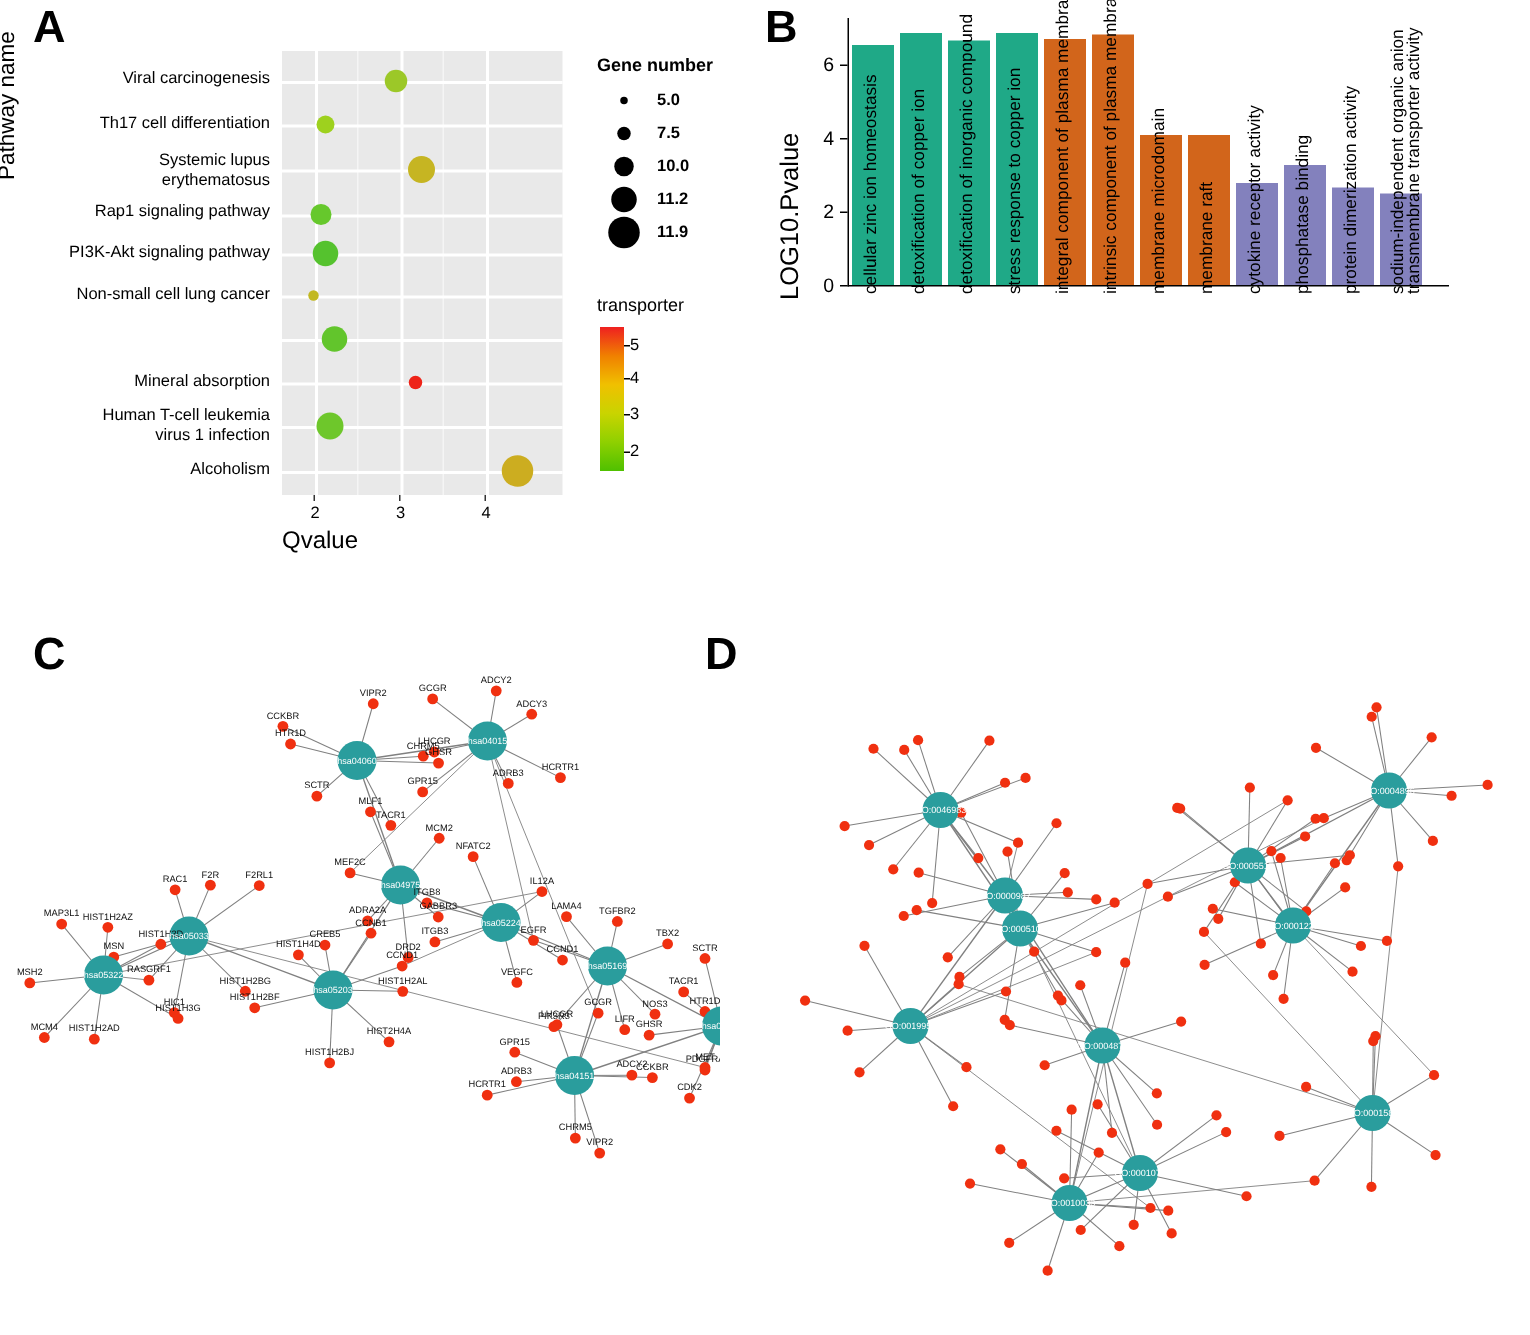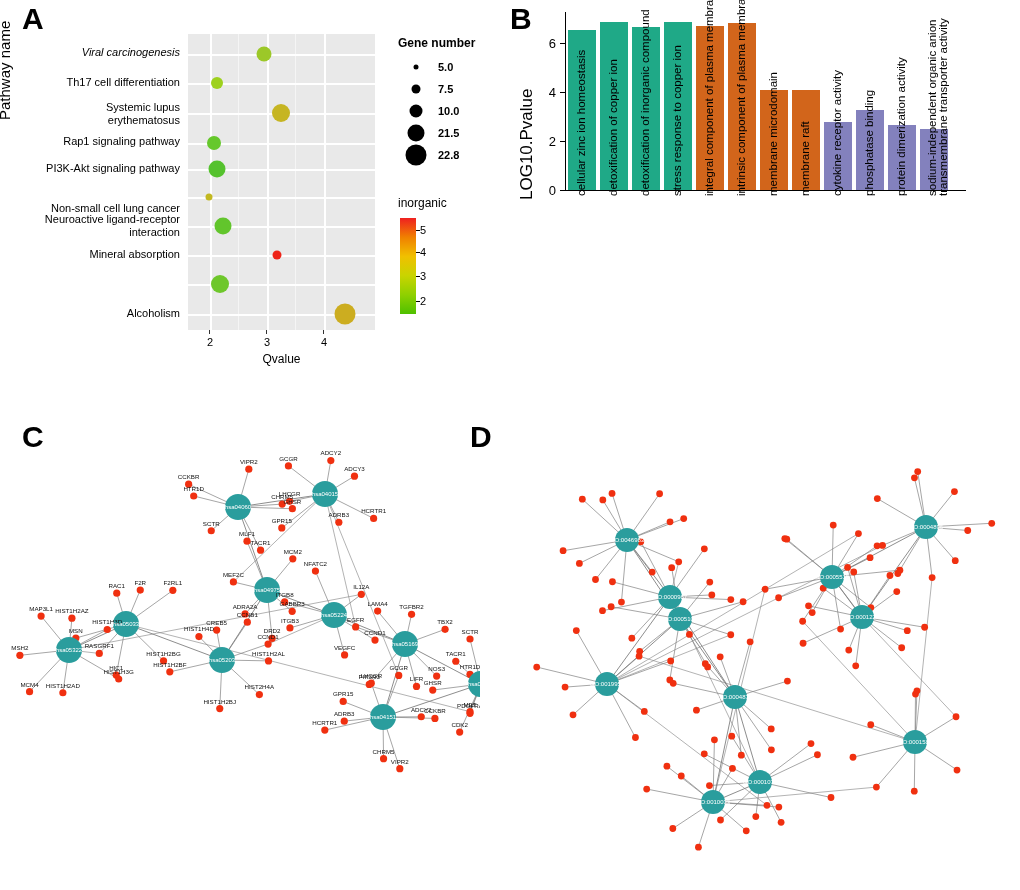--- a/index.html
+++ b/index.html
@@ -8,21 +8,21 @@
   .panel-letter{font-weight:bold;font-size:30px;font-family:"Liberation Sans",sans-serif;color:#000;}
 
   
   #panelA{left:0;top:0;width:505px;height:410px;}
   #letterA{position:absolute;left:22px;top:2px;}
   #a-title{position:absolute;left:70px;top:10px;width:300px;text-align:center;font-size:19px;color:#000;}
   #a-plot{position:absolute;left:188px;top:34px;width:187px;height:296px;background:#e9e9e9;}
   #a-plot .gl{position:absolute;background:#ffffff;}
   .dot{position:absolute;border-radius:50%;transform:translate(-50%,-50%);}
   #a-ylab{position:absolute;left:-4px;top:120px;transform:rotate(-90deg);transform-origin:left top;font-size:15px;white-space:nowrap;}
-  #a-xlab{position:absolute;left:188px;top:352px;width:187px;text-align:center;font-size:12px;}
+  #a-xlab{position:absolute;left:188px;top:352px;width:187px;font-size:16px;}
   .a-ytick{position:absolute;right:0;text-align:right;font-size:11px;color:#000;line-height:11px;}
   .a-xtick{position:absolute;font-size:11px;color:#000;text-align:center;width:30px;}
   .tickmark{position:absolute;background:#333;}
   
   #a-leg-gene{position:absolute;left:398px;top:36px;width:110px;font-weight:bold;}
   #a-leg-gene .lt{font-size:12px;color:#000;margin-bottom:6px;}
   .gl-row{position:relative;height:22px;}
   .gl-dot{position:absolute;left:18px;top:50%;transform:translate(-50%,-50%);background:#000;border-radius:50%;}
   .gl-lbl{position:absolute;left:40px;top:50%;transform:translateY(-50%);font-size:11px;}
   #a-leg-rich{position:absolute;left:398px;top:196px;width:110px;}
@@ -84,28 +84,28 @@
     <div class="dot" style="left:93px;top:79px;width:18px;height:18px;background:#c6b522;"></div>
     <div class="dot" style="left:26px;top:109px;width:14px;height:14px;background:#66c82c;"></div>
     <div class="dot" style="left:29px;top:135px;width:17px;height:17px;background:#55c22e;"></div>
     <div class="dot" style="left:21px;top:163px;width:7px;height:7px;background:#c2b821;"></div>
     <div class="dot" style="left:35px;top:192px;width:17px;height:17px;background:#62c52c;"></div>
     <div class="dot" style="left:89px;top:221px;width:9px;height:9px;background:#ee2318;"></div>
     <div class="dot" style="left:32px;top:250px;width:18px;height:18px;background:#6ec72b;"></div>
     <div class="dot" style="left:157px;top:280px;width:21px;height:21px;background:#ccad20;"></div>
   </div>
 
-  <div class="a-ytick" style="top:47px;width:118px;left:62px;font-style:italic;">Viral carcinogenesis</div>
+  <div class="a-ytick" style="top:47px;width:118px;left:62px;">Viral carcinogenesis</div>
   <div class="a-ytick" style="top:77px;width:145px;left:35px;">Th17 cell differentiation</div>
   <div class="a-ytick" style="top:101px;width:100px;left:80px;line-height:13px;">Systemic lupus<br>erythematosus</div>
   <div class="a-ytick" style="top:136px;width:135px;left:45px;">Rap1 signaling pathway</div>
   <div class="a-ytick" style="top:163px;width:148px;left:32px;">PI3K-Akt signaling pathway</div>
-  <div class="a-ytick" style="top:191px;width:148px;left:32px;margin-top:12px;">Non-small cell lung cancer</div>
-  <div class="a-ytick" style="top:213px;width:160px;left:20px;line-height:13px;">Neuroactive ligand-receptor<br>interaction</div>
+  <div class="a-ytick" style="top:191px;width:148px;left:32px;">Non-small cell lung cancer</div>
   <div class="a-ytick" style="top:249px;width:100px;left:80px;">Mineral absorption</div>
+  <div class="a-ytick" style="top:271px;width:140px;left:40px;line-height:13px;">Human T-cell leukemia<br>virus 1 infection</div>
   <div class="a-ytick" style="top:308px;width:100px;left:80px;">Alcoholism</div>
 
   <div class="tickmark" style="left:209px;top:330px;width:1.2px;height:4px;"></div>
   <div class="tickmark" style="left:266px;top:330px;width:1.2px;height:4px;"></div>
   <div class="tickmark" style="left:323px;top:330px;width:1.2px;height:4px;"></div>
   <div class="a-xtick" style="left:195px;top:336px;">2</div>
   <div class="a-xtick" style="left:252px;top:336px;">3</div>
   <div class="a-xtick" style="left:309px;top:336px;">4</div>
 
   <div id="a-ylab">Pathway name</div>
@@ -120,30 +120,30 @@
     <div class="gl-row">
       <span class="gl-dot" style="width:9px;height:9px;"></span>
       <span class="gl-lbl">7.5</span>
     </div>
     <div class="gl-row">
       <span class="gl-dot" style="width:13px;height:13px;"></span>
       <span class="gl-lbl">10.0</span>
     </div>
     <div class="gl-row">
       <span class="gl-dot" style="width:17px;height:17px;"></span>
-      <span class="gl-lbl">21.5</span>
+      <span class="gl-lbl">11.2</span>
     </div>
     <div class="gl-row">
       <span class="gl-dot" style="width:21px;height:21px;"></span>
-      <span class="gl-lbl">22.8</span>
+      <span class="gl-lbl">11.9</span>
     </div>
   </div>
 
   <div id="a-leg-rich">
-    <div class="lt">inorganic</div>
+    <div class="lt">transporter</div>
     <div id="rich-bar"></div>
     <div class="rich-line" style="top:34px;"></div>
     <div class="rich-tick" style="top:34px;">5</div>
     <div class="rich-line" style="top:56px;"></div>
     <div class="rich-tick" style="top:56px;">4</div>
     <div class="rich-line" style="top:80px;"></div>
     <div class="rich-tick" style="top:80px;">3</div>
     <div class="rich-line" style="top:105px;"></div>
     <div class="rich-tick" style="top:105px;">2</div>
   </div>

